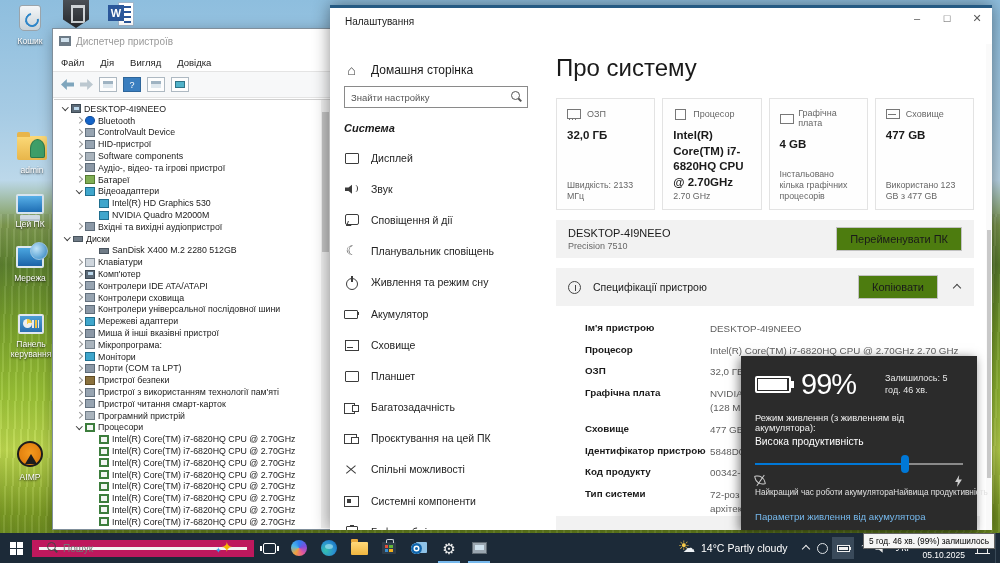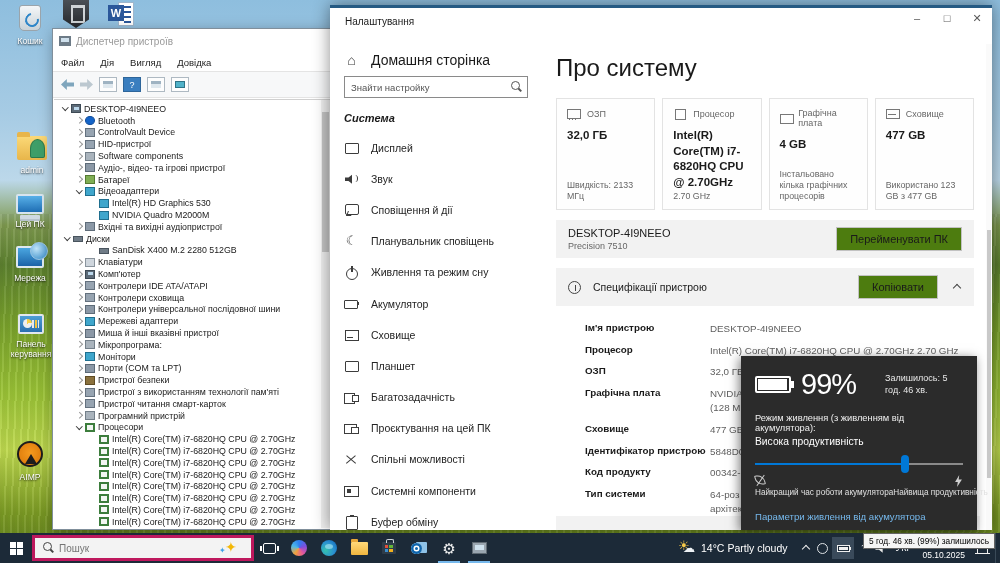--- a/index.html
+++ b/index.html
@@ -83,21 +83,21 @@
   .dm-scroll{position:absolute;right:0;top:0;bottom:0;width:9px;background:#f0f0f0;}
   .dm-thumb{position:absolute;left:1px;right:1px;top:12px;height:140px;background:#c6c6c6;}
 
   
   .sw { position:absolute; left:330px; top:5px; width:662px; height:525px; z-index:3;
     background:#fff; border-top:3px solid #255a83; box-shadow:0 0 16px rgba(0,0,0,.45); }
   .s-title { position:absolute; left:15px; top:8px; font-size:10px; color:#1a1a1a; }
   .s-controls { position:absolute; right:0; top:0; display:flex; }
   .s-controls .wbtn { width:30px; height:22px; color:#5a5a5a; font-size:11px; text-align:center; line-height:20px; }
   .s-sidebar { position:absolute; left:0; top:36px; width:210px; bottom:0; background:#fff; overflow:hidden; }
-  .s-homerow { display:flex; align-items:center; height:24px; margin:4px 0 4px 14px; font-size:14px; color:#1a1a1a; }
+  .s-homerow { display:flex; align-items:center; height:24px; margin:14px 0 4px 14px; font-size:12px; color:#1a1a1a; }
   .s-search { margin:4px 12px 0 14px; height:22px; border:1px solid #8a8a8a; background:#fff; display:flex; align-items:center; }
   .s-search input { flex:1; border:0; outline:none; font-size:9.5px; padding:0 6px; font-family:inherit; color:#333; background:transparent; }
   .s-search input::placeholder{color:#555;}
   .mag{flex:0 0 14px;width:14px;height:14px;position:relative;margin-right:4px;}
   .mag::before{content:"";position:absolute;left:2px;top:1px;width:7px;height:7px;border:1px solid #555;border-radius:50%;}
   .mag::after{content:"";position:absolute;left:9px;top:9px;width:4px;height:1.5px;background:#555;transform:rotate(45deg);}
   .s-section { margin:14px 0 4px 14px; font-size:11px; font-weight:bold; color:#1a1a1a;font-style:italic; }
   .s-nav { margin-top:8px; }
   .s-navitem { display:flex; align-items:center; height:31.2px; padding-left:14px; font-size:10.5px; color:#242424; }
   .sico{flex:0 0 15px;width:15px;height:15px;position:relative;margin-right:12px;color:#3c3c3c;font-size:13px;line-height:14px;text-align:center;}
@@ -179,21 +179,21 @@
 
   
   .tooltip { position:absolute; left:863px; top:533px; z-index:7; background:#f5f5f5; border:1px solid #646464;
     font-size:8.3px; color:#000; padding:2px 5px; white-space:nowrap; }
 
   
   .taskbar { position:absolute; left:0; right:0; bottom:0; height:30px; background:#1c2a38; z-index:5; display:flex; align-items:center; }
   .tb-start { width:32px; height:30px; display:flex; align-items:center; justify-content:center; }
   .winlogo{width:13px;height:13px;display:grid;grid-template-columns:6px 6px;grid-template-rows:6px 6px;gap:1px;}
   .winlogo i{background:#fff;}
-  .tb-search { width:222px; height:26px; background:#f3f3f3; border:3px solid #be185d; display:flex; align-items:center; padding:0 6px; }
+  .tb-search { width:222px; height:17px; background:#f3f3f3; border:7px solid #be185d; display:flex; align-items:center; padding:0 6px; }
   .tb-search .mag::before{border-color:#444;} .tb-search .mag::after{background:#444;}
   .tb-search input{flex:1;border:0;outline:none;background:transparent;font-size:10px;color:#444;font-family:inherit;min-width:0;}
   .sparkle{flex:0 0 26px;position:relative;height:22px;}
   .sparkle::before{content:"✦";position:absolute;left:6px;top:2px;color:#f3b705;font-size:14px;}
   .sparkle::after{content:"✦";position:absolute;left:0px;top:9px;color:#3aa0e8;font-size:8px;}
   .tb-apps { display:flex; height:30px; }
   .tbapp { width:30px; height:30px; position:relative; display:flex; align-items:center; justify-content:center; }
   .tbapp .under{position:absolute;left:4px;right:4px;bottom:0;height:2px;background:#76b9ed;}
   .i-taskview{width:13px;height:11px;border:1px solid #fff;border-radius:2px;position:relative;}
   .i-taskview::before{content:"";position:absolute;left:-4px;top:2px;width:2px;height:5px;background:#fff;}
@@ -622,21 +622,21 @@
           <div class="spec-row">
             <div class="spec-label">Ідентифікатор пристрою</div>
             <div class="spec-value">5848D0</div>
           </div>
           <div class="spec-row">
             <div class="spec-label">Код продукту</div>
             <div class="spec-value">00342-</div>
           </div>
           <div class="spec-row">
             <div class="spec-label">Тип системи</div>
-            <div class="spec-value">64-роз
+            <div class="spec-value">72-роз
 архітек</div>
           </div>
           <div class="spec-row">
             <div class="spec-label">Перо та дотики</div>
             <div class="spec-value">Ввід за
 на цьо</div>
           </div>
         </div>
       <div class="bottom-band"></div>
     </div>

